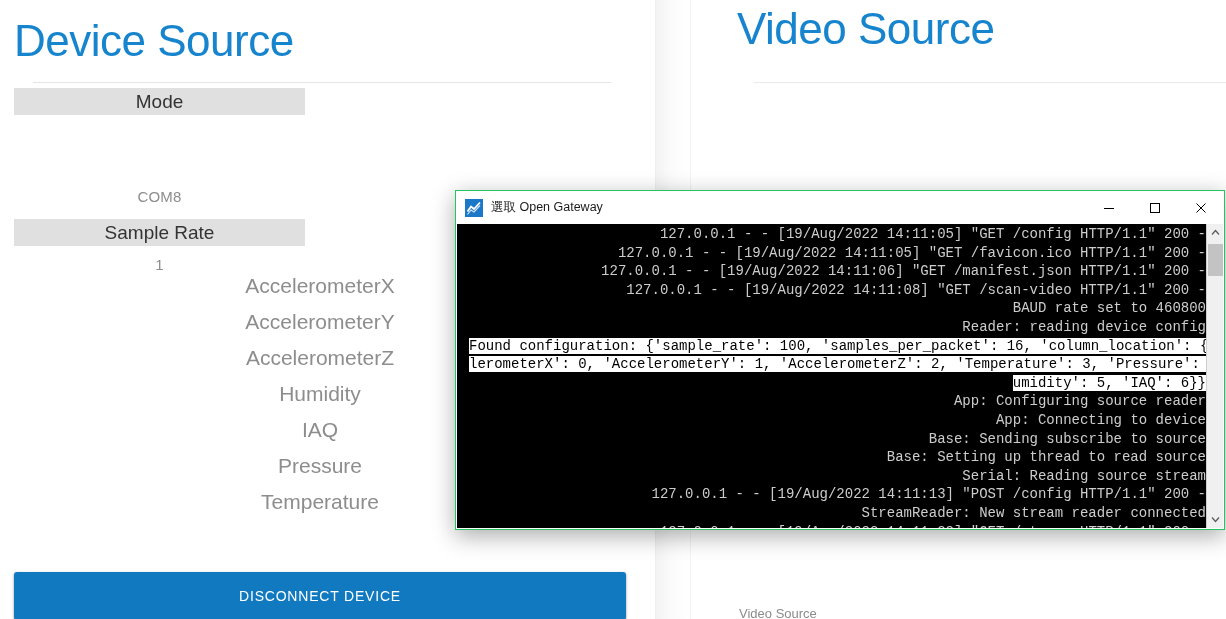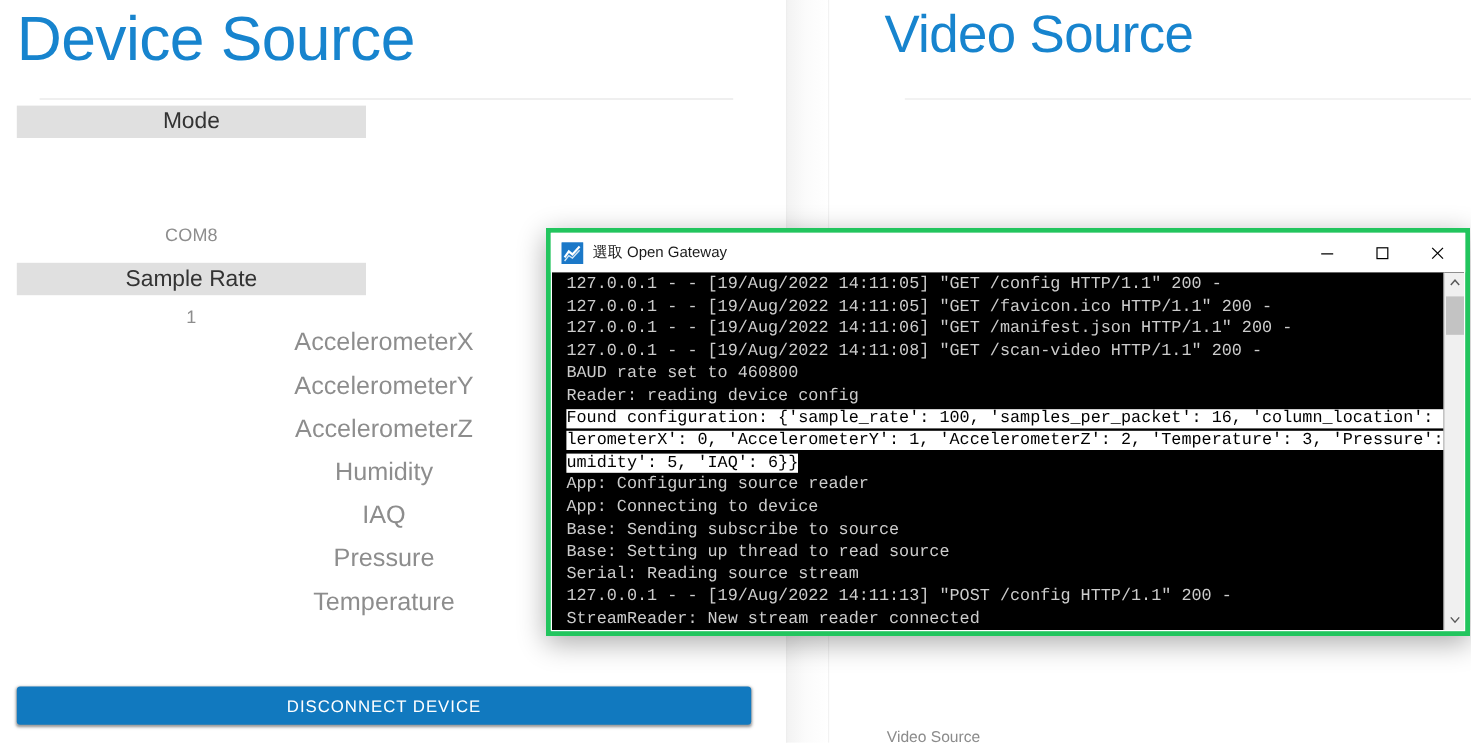--- a/index.html
+++ b/index.html
@@ -19,28 +19,28 @@
     background: linear-gradient(to right,#f2f2f2 0%, #fbfbfb 45%, #ffffff 100%);
   }
   .gap-line-l { position:absolute; top:0; left:655px; width:1px; height:619px; background:#eeeeee; }
   .gap-line-r { position:absolute; top:0; left:690px; width:1px; height:619px; background:#f2f2f2; }
 
   
   .left-panel { position: absolute; top: 0; left: 0; width: 655px; height: 619px; }
 
   .page-title {
     color: #1784ce;
-    font-size: 52px;
+    font-size: 44px;
     font-weight: 400;
     letter-spacing: -0.5px;
     padding-left: 14px;
     margin: 0;
     line-height: 1.05;
     position: absolute;
-    top: 6px;
+    top: 18px;
   }
 
   .title-rule {
     position: absolute; left: 33px; top: 82px; width: 578px; height: 1px;
     background: #e4e4e4;
   }
 
   .field-row { position: absolute; display: flex; gap: 14px; left: 14px; flex-direction: column; }
 
   .field { width: 291px; }
@@ -72,21 +72,21 @@
   }
   .sensor-item {
     text-align: center;
     color: #8d8d8d;
     font-size: 21px;
     height: 36px;
     line-height: 36px;
   }
 
   .disconnect-btn {
-    position: absolute; left: 14px; top: 572px; width: 612px; height: 32px;
+    position: absolute; left: 14px; top: 572px; width: 612px; height: 48px;
     background: #1179bf;
     color: #ffffff;
     border: none;
     border-radius: 3px;
     font-size: 14px;
     letter-spacing: 0.8px;
     font-family: "Liberation Sans", sans-serif;
     box-shadow: 0 1px 3px rgba(0,0,0,0.28), 0 1px 2px rgba(0,0,0,0.2);
     cursor: pointer;
   }
@@ -109,22 +109,23 @@
     position:absolute; left: 48px; top: 606px;
     font-size: 13px; color: #8b8b8b;
   }
 
   
   .console-window {
     position: absolute;
     left: 455px; top: 190px;
     width: 770px; height: 340px;
     background: #ffffff;
-    border: 4px solid #22c55e;
+    border: 1px solid #22c55e;
     box-shadow: 0 6px 22px rgba(0,0,0,0.33);
+    text-align: right;
   }
   .title-bar {
     height: 33px;
     background: #ffffff;
     display: flex;
     align-items: center;
     position: relative;
   }
   .app-icon {
     width: 18px; height: 18px;

